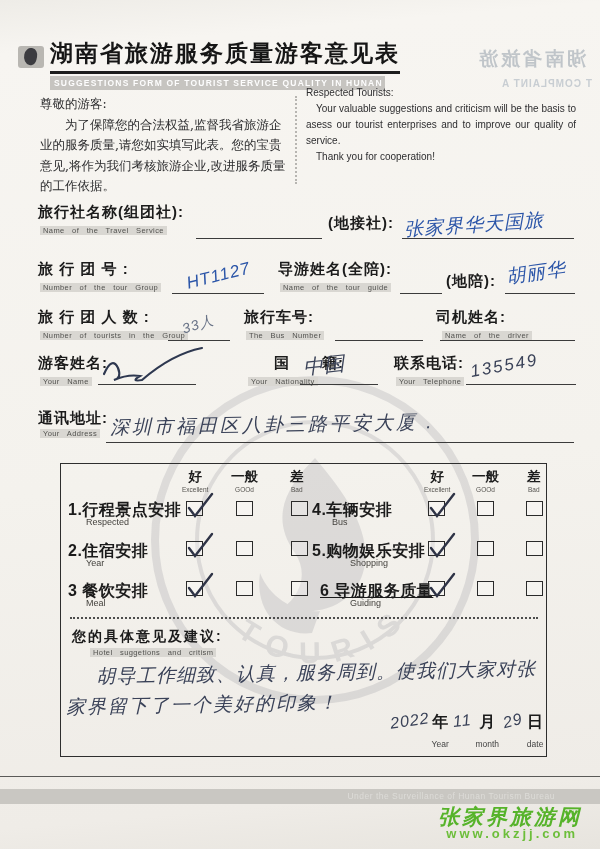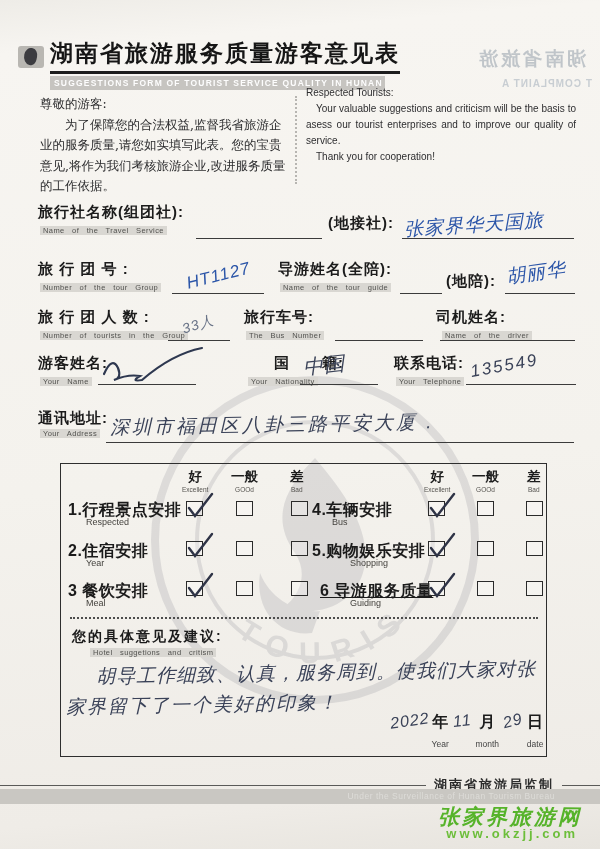--- a/index.html
+++ b/index.html
@@ -265,21 +265,20 @@
       </span>
       <span class="hw hw-dark date-hw" style="transform:rotate(-14deg); padding:0 2px;">29</span>
       <span style="text-align:center;">
         <span class="date-cn">日</span><br>
         <span class="date-en">date</span>
       </span>
     </div>
 
     <div class="abs foot-line">
       <span class="fl-rule"></span>
-      <span class="foot-cn">湖南省旅游局监制</span>
       <span class="fl-rule short"></span>
     </div>
     <div class="abs foot-bar">
       <span class="foot-bar-text">Under the Surveillance of Hunan Tourism Bureau</span>
     </div>
     <div class="abs site-name">张家界旅游网</div>
     <div class="abs site-url">www.okzjj.com</div>
 
   </div>
 </div>

